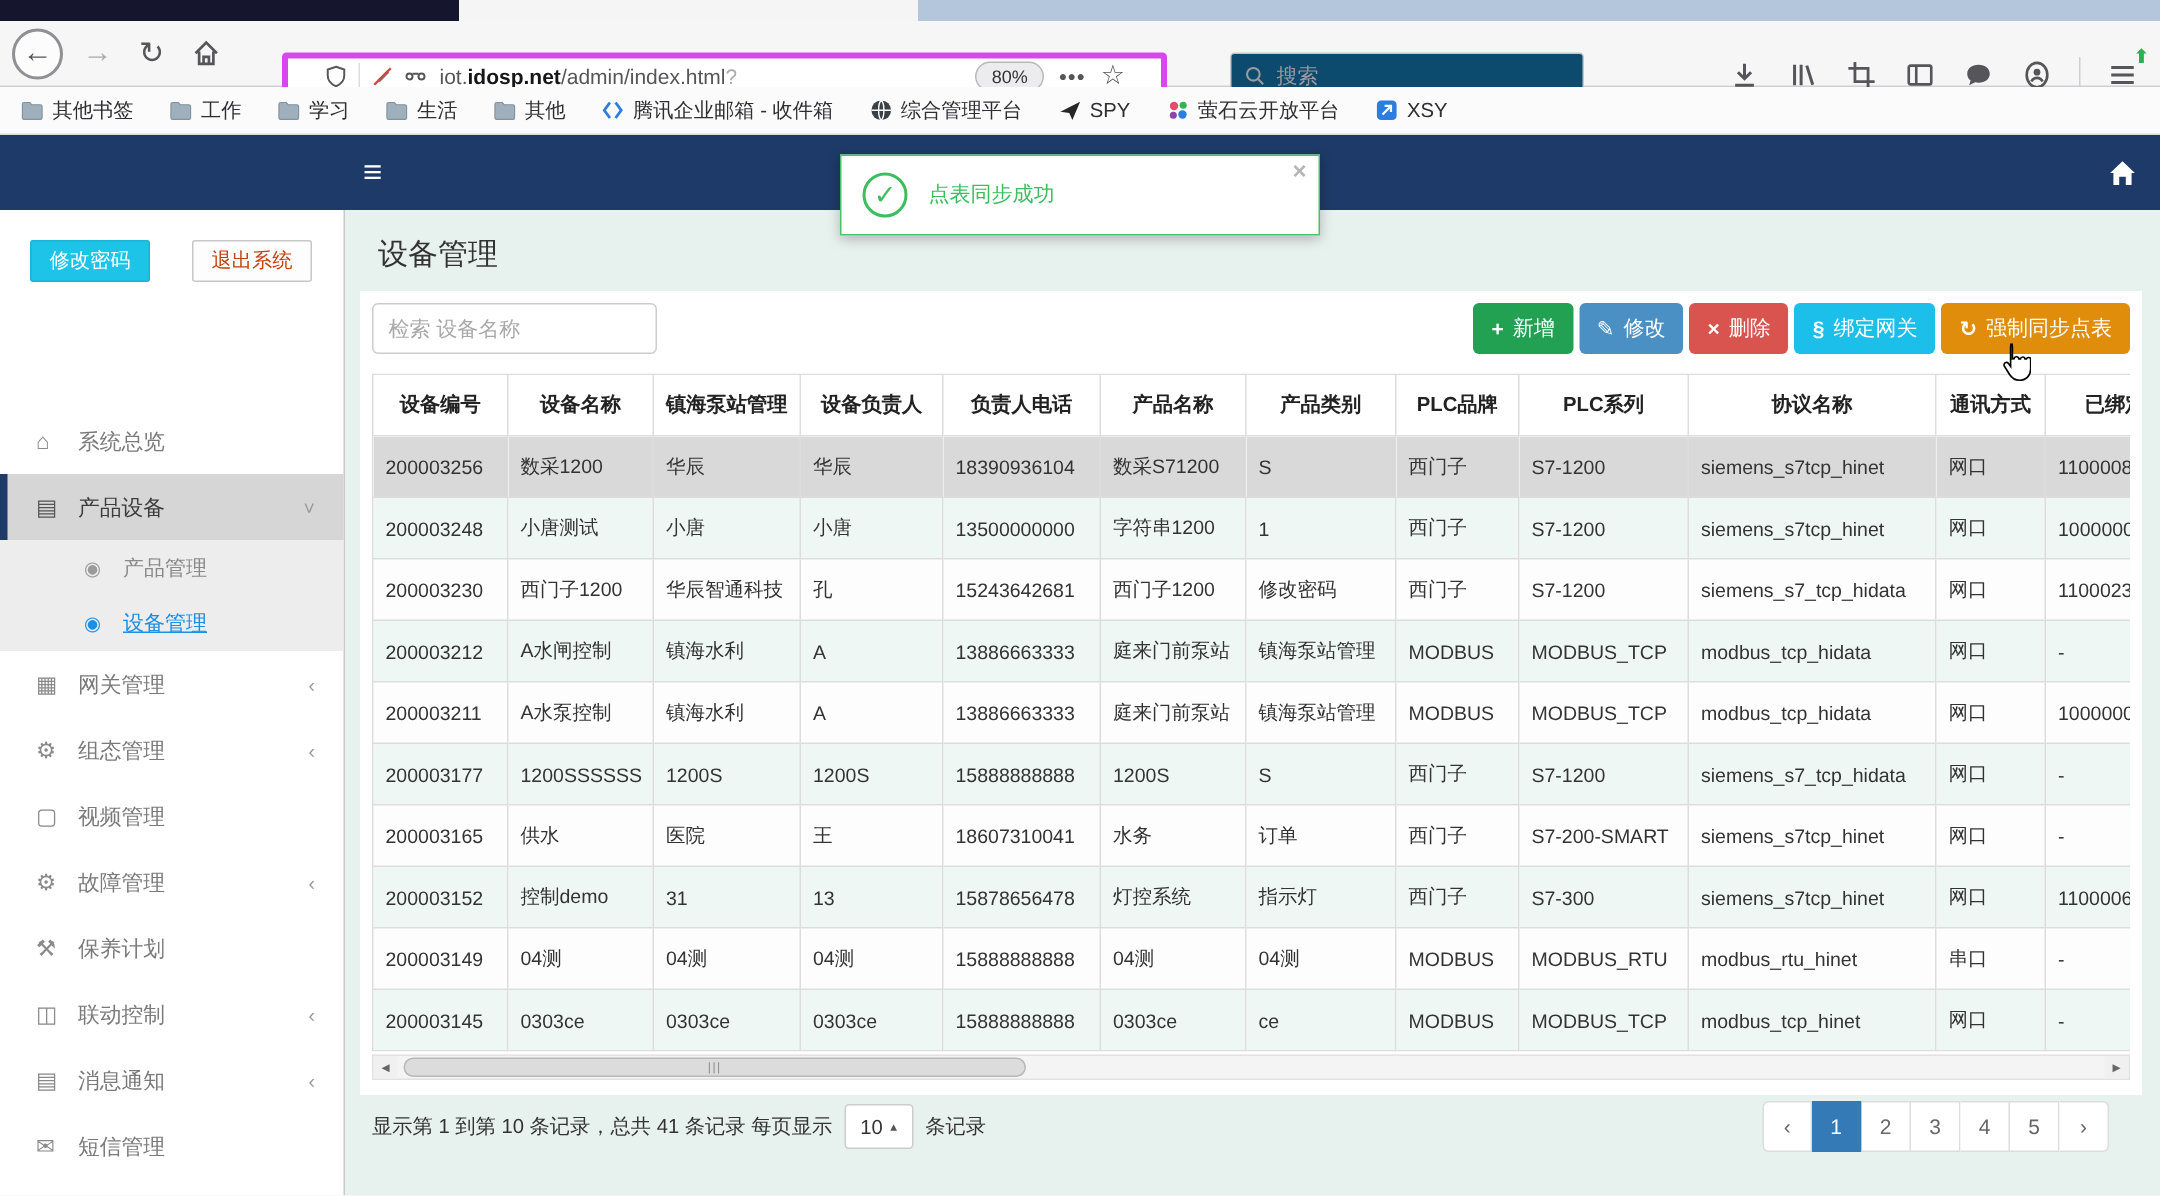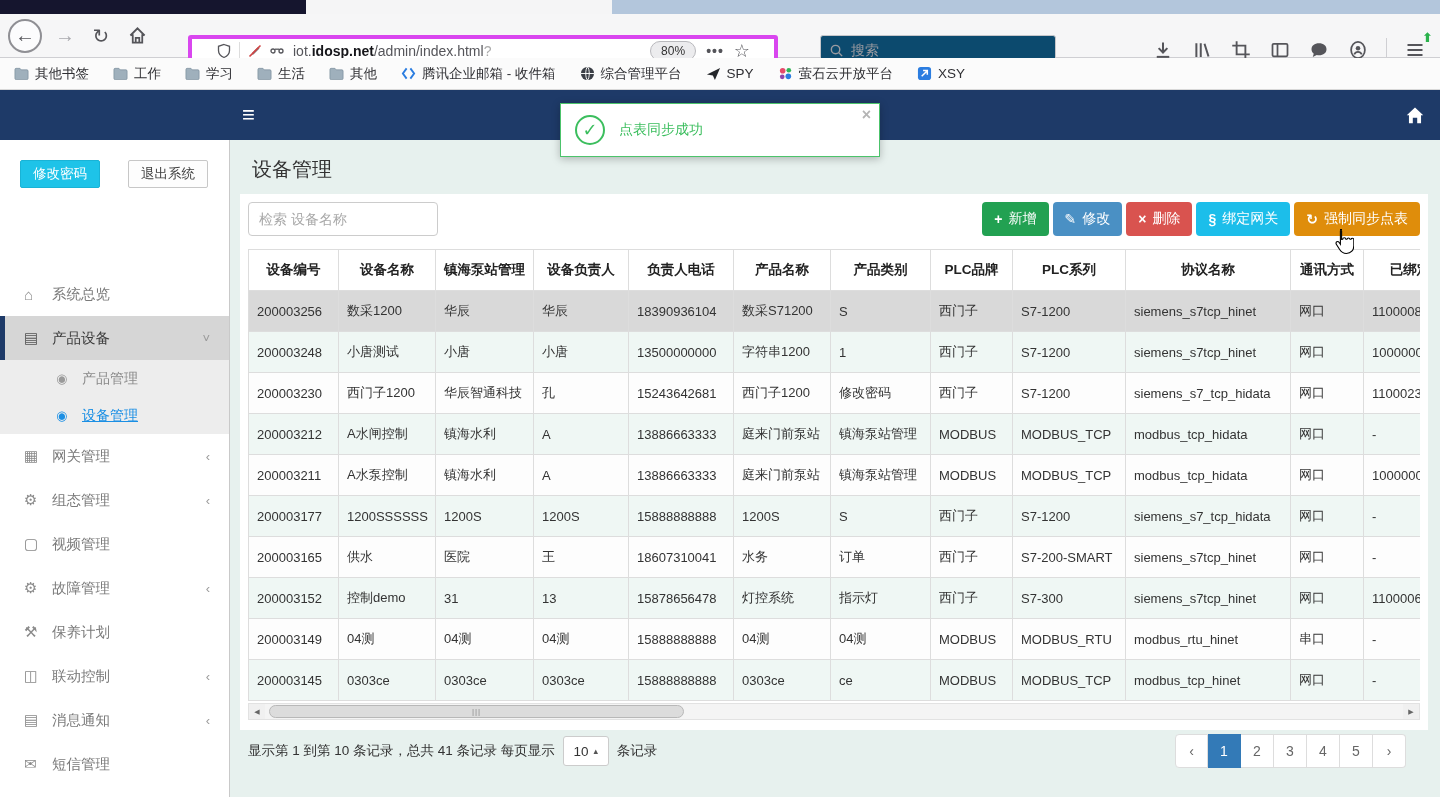--- a/index.html
+++ b/index.html
@@ -46,21 +46,21 @@
 
 .sidebar{position:absolute;left:0;top:140px;width:230px;height:657px;background:#fff;border-right:1px solid #c9c9c9;overflow:hidden}
 .userblock{display:flex;align-items:center;padding:12px 10px 0 10px}
 .avatar{width:48px;height:48px;border-radius:50%;border:2px solid #e3e3e3;overflow:hidden;flex:none}
 .uinfo{margin-left:12px}
 .uname{font-size:15px;font-weight:bold;color:#333}
 .urole{font-size:12px;color:#979797;margin-top:6px}
 .ubtns{display:flex;gap:28px;padding:20px 0 0 20px}
 .ubtn{width:80px;height:28px;font-size:13.5px;display:flex;align-items:center;justify-content:center;border-radius:2px}
 .ubtn.cyan{background:#1ec3e8;color:#fff;border:1px solid #19b3d6}
-.ubtn.default{background:#fdfdfd;color:#404040;border:1px solid #c7c7c7}
+.ubtn.default{background:#fdfdfd;color:#c2410c;border:1px solid #c7c7c7}
 .menu{position:absolute;left:0;top:132px;width:230px}
 .mi{height:44px;display:flex;align-items:center;padding-left:24px;color:#7a7a7a;font-size:14.5px;position:relative}
 .mi .mi-ic{width:28px;color:#8a8a8a;font-size:15px}
 .mi .mi-ch{position:absolute;right:20px;color:#9a9a9a;font-size:13px}
 .mi.active{background:#d6d6d6;border-left:5px solid #1e3a68;padding-left:19px;color:#3c3c3c}
 .mi.active .mi-ic{color:#555}
 .submenu{background:#ededed}
 .smi{height:37px;display:flex;align-items:center;padding-left:56px;color:#8a8a8a;font-size:14px}
 .smi .mi-ic{width:26px;font-size:13px;color:#9a9a9a}
 .smi.current{color:#1b8fe4}

